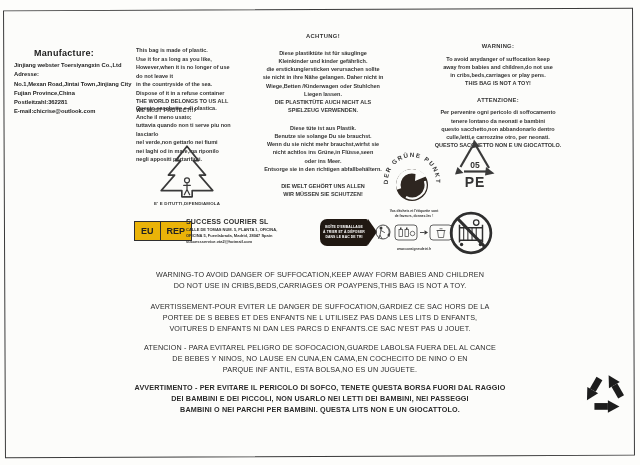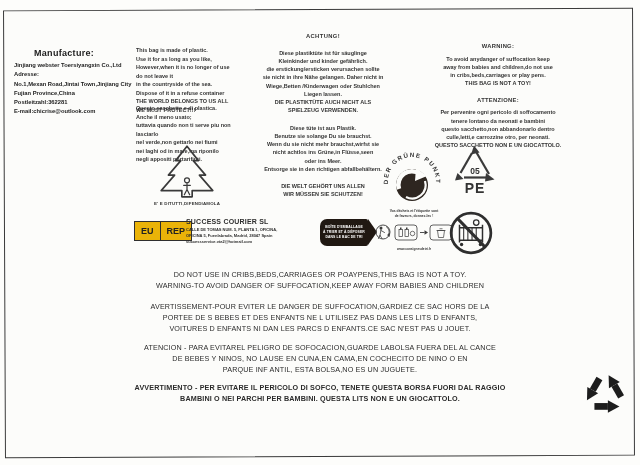--- a/index.html
+++ b/index.html
@@ -22,21 +22,21 @@
   .col-de{left:252px;top:32px;width:142px;text-align:center;font-size:5.5px;font-weight:600;line-height:1.5;color:#333;}
   .col-de .blocktitle{font-size:5.8px;font-weight:700;margin-bottom:8px;letter-spacing:.4px;}
   .col-de .gap{height:9px;}
   .col-warn{left:428px;top:42px;width:140px;text-align:center;font-size:5.5px;font-weight:600;line-height:1.5;color:#333;}
   .col-warn .blocktitle{font-size:5.8px;font-weight:700;letter-spacing:.3px;margin-bottom:4px;}
   .col-warn .gap{height:8px;}
   
   .tree{left:156px;top:144px;width:62px;height:56px;}
   .tree-caption{left:126px;top:201px;width:122px;text-align:center;font-size:4.4px;font-weight:700;color:#333;letter-spacing:.2px;}
   .greendot{left:382px;top:150px;width:60px;height:62px;}
-  .resin{left:452px;top:144px;width:46px;height:44px;text-align:center;}
+  .resin{left:452px;top:138px;width:46px;height:44px;text-align:center;}
   .resin-material{font-size:14px;font-weight:600;letter-spacing:1px;color:#333;margin-top:-2px;}
   .eurep{left:134px;top:221px;display:flex;border:1.5px solid #2f2f2f;background:#eab308;}
   .eurep .cell{font-size:9px;font-weight:700;color:#222;padding:4px 6px;}
   .eurep .cell + .cell{border-left:1.5px solid #2f2f2f;}
   .courier{left:186px;top:218px;width:128px;color:#2e2e2e;}
   .courier .name{font-size:7px;font-weight:700;letter-spacing:.2px;margin-bottom:2px;}
   .courier .lines{font-size:4px;font-weight:600;line-height:1.45;}
   
   .badge{left:320px;top:219px;width:48px;height:27px;background:#201812;border-radius:7px 2px 2px 7px;
          display:flex;flex-direction:column;justify-content:center;align-items:center;}
@@ -230,35 +230,36 @@
       <path d="M11 14 V31 M33 14 V31 M11 17 H33 M11 29 H33" fill="none" stroke="#2e2e2e" stroke-width="1.4"></path>
       <path d="M15 17 V29 M19 17 V29 M23 17 V29 M27 17 V29" fill="none" stroke="#2e2e2e" stroke-width="1"></path>
       <circle cx="13" cy="33" r="1.6" fill="#2e2e2e"></circle>
       <circle cx="31" cy="33" r="1.6" fill="#2e2e2e"></circle>
       <circle cx="27" cy="12" r="2.6" fill="none" stroke="#2e2e2e" stroke-width="1.2"></circle>
       <path d="M9 8 L36 36" stroke="#2e2e2e" stroke-width="2.8"></path>
     </svg>
   </div>
 
   <div class="abs warnp w1">
+      <div>WARNING-TO AVOID DANGER OF SUFFOCATION,KEEP AWAY FORM BABIES AND CHILDREN</div>
       <div>DO NOT USE IN CRIBS,BEDS,CARRIAGES OR POAYPENS,THIS BAG IS NOT A TOY.</div>
-      <div>WARNING-TO AVOID DANGER OF SUFFOCATION,KEEP AWAY FORM BABIES AND CHILDREN</div>
     </div>
   <div class="abs warnp w2">
       <div>AVERTISSEMENT-POUR EVITER LE DANGER DE SUFFOCATION,GARDIEZ CE SAC HORS DE LA</div>
       <div>PORTEE DE S BEBES ET  DES ENFANTS NE L UTILISEZ  PAS DANS LES LITS D ENFANTS,</div>
       <div>VOITURES D ENFANTS NI DAN LES PARCS D ENFANTS.CE SAC N'EST PAS U JOUET.</div>
     </div>
   <div class="abs warnp w3">
       <div>ATENCION - PARA EVITAREL PELIGRO DE  SOFOCACION,GUARDE LABOLSA FUERA DEL AL CANCE</div>
       <div>DE BEBES Y  NINOS, NO LAUSE EN CUNA,EN CAMA,EN COCHECITO DE NINO O EN</div>
       <div>PARQUE INF ANTIL, ESTA BOLSA,NO ES UN JUGUETE.</div>
     </div>
   <div class="abs warnp w4">
       <div>AVVERTIMENTO - PER EVITARE IL PERICOLO DI SOFCO, TENETE QUESTA BORSA FUORI DAL RAGGIO</div>
+      <div>DEI BAMBINI E DEI PICCOLI, NON USARLO NEI LETTI DEI BAMBINI, NEI PASSEGGI</div>
       <div>BAMBINI O NEI  PARCHI PER BAMBINI. QUESTA LITS NON E UN GIOCATTOLO.</div>
     </div>
 
   <div class="abs recycle">
     <svg viewBox="0 0 52 58" width="50" height="56">
       <g fill="#1d1d1d" stroke="#1d1d1d">
         <g id="arm">
           <path d="M15 44 H29" stroke-width="7"></path>
           <polygon points="29,37.5 41,44 29,50.5" stroke-width="0"></polygon>
         </g>

